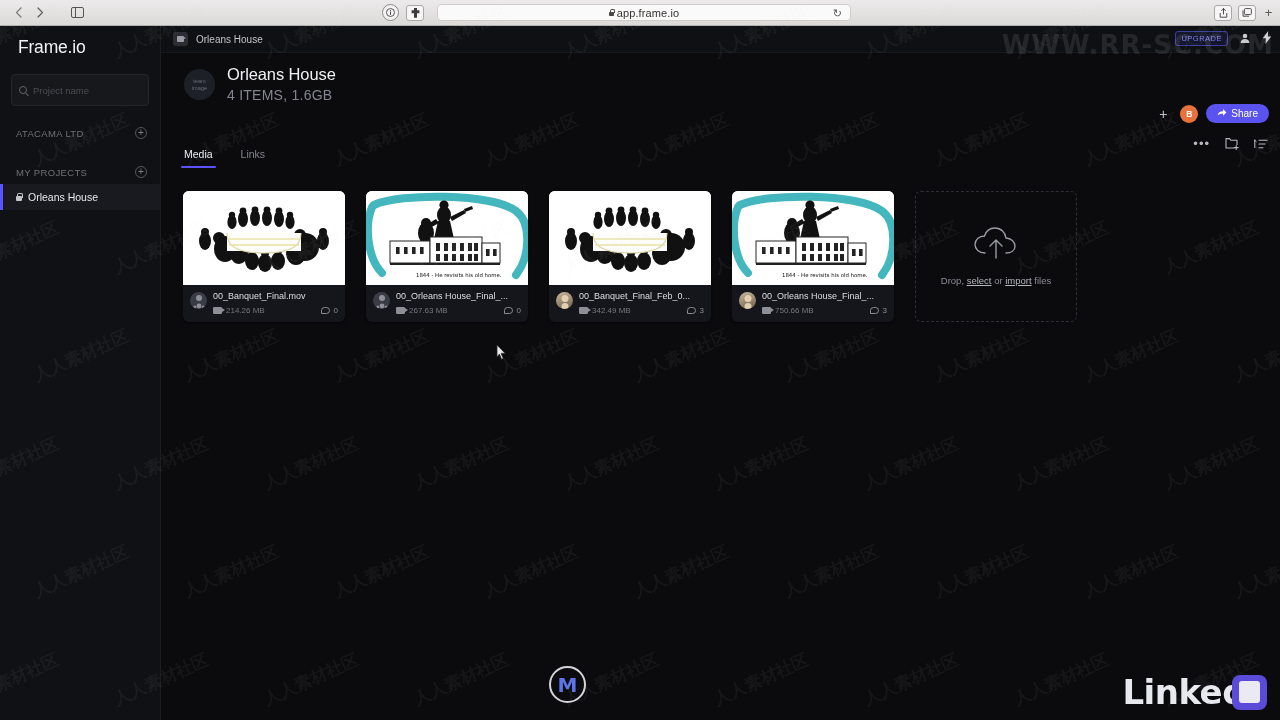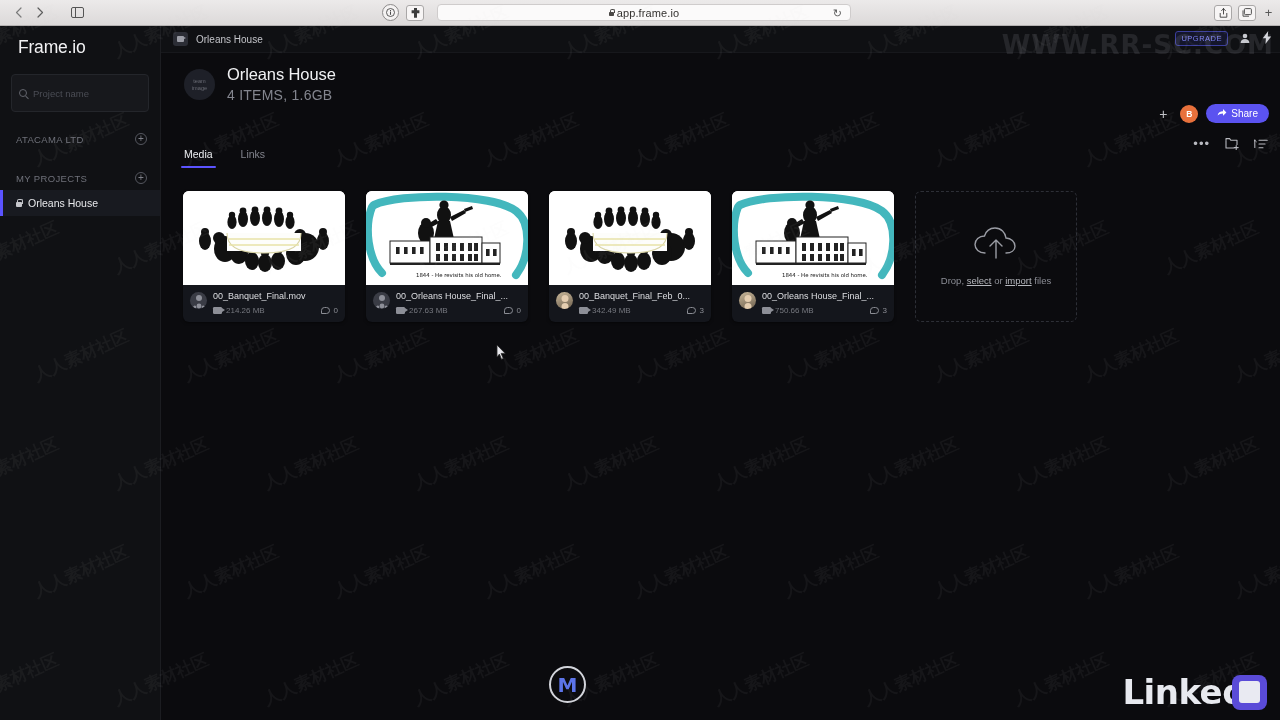--- a/index.html
+++ b/index.html
@@ -93,21 +93,21 @@
     border-right: 1px solid #1c1d21;
     position: relative;
     flex-shrink: 0;
   }
   #brand {
     font-size: 17.5px; color: #f2f2f4; font-weight: 400;
     padding: 11px 0 0 18px; letter-spacing: -.2px;
   }
   #search-wrap { padding: 16px 11px 0 11px; }
   #search-box {
-    height: 38px; background: #17181c; border: 1px solid #24262b; border-radius: 4px;
+    height: 32px; background: #17181c; border: 1px solid #24262b; border-radius: 4px;
     display: flex; align-items: center; padding: 0 7px; gap: 6px;
   }
   #search-icon-glyph {
     width: 8px; height: 8px; border: 1.2px solid #62646c; border-radius: 50%;
     position: relative; flex-shrink: 0;
   }
   #search-icon-glyph::after {
     content: ''; position: absolute; right: -3px; bottom: -2.2px;
     width: 4px; height: 1.2px; background: #62646c; transform: rotate(45deg);
   }

